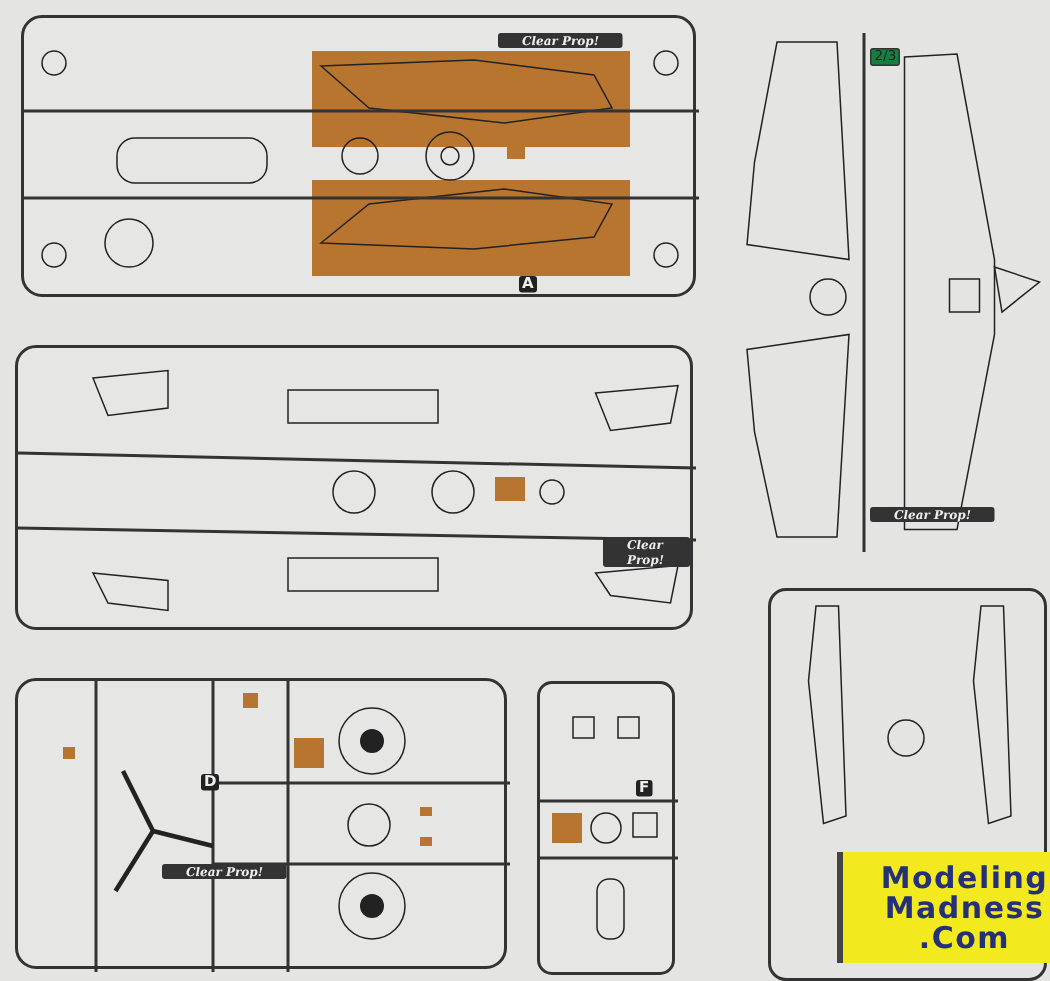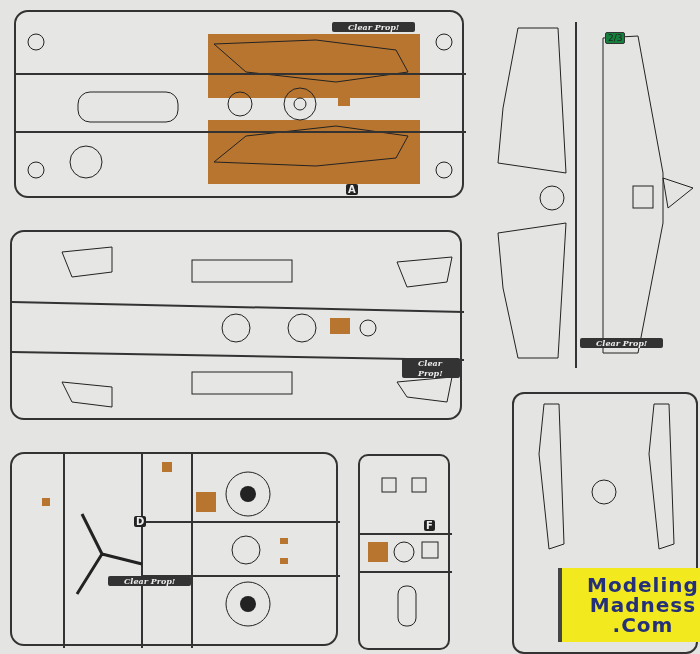--- a/index.html
+++ b/index.html
@@ -1,19 +1,19 @@
 <!DOCTYPE html>
 <html><head>
 <meta charset="utf-8">
 <style>
   html,body{margin:0;padding:0;}
   body{width:700px;height:654px;background:#e4e4e2;position:relative;overflow:hidden;font-family:"DejaVu Sans",sans-serif;}
   .sprue{position:absolute;border:2px solid #333;border-radius:14px;background:#e6e6e4;box-sizing:border-box;}
   svg.parts{position:absolute;left:0;top:0;}
-  .lbl{position:absolute;font:9px "DejaVu Sans",sans-serif;color:#222;border:1px solid #333;background:#15803d;padding:0 2px;line-height:10px;border-radius:2px;margin-left:25px;}
+  .lbl{position:absolute;font:9px "DejaVu Sans",sans-serif;color:#222;border:1px solid #333;background:#15803d;padding:0 2px;line-height:10px;border-radius:2px;}
   .logo-tag{position:absolute;font:italic bold 8px "DejaVu Serif",serif;color:#eee;background:#333;padding:0 16px;border-radius:2px;}
   .letter{position:absolute;font:bold 10px "DejaVu Sans",sans-serif;color:#eee;background:#222;padding:0 2px;border-radius:2px;}
   .watermark{position:absolute;left:562px;top:568px;width:162px;height:74px;background:#f2e91f;box-shadow:-4px 0 0 #444;display:flex;flex-direction:column;align-items:center;justify-content:center;}
   .watermark span{font:bold 20px "DejaVu Sans",sans-serif;color:#24307a;line-height:20px;letter-spacing:1px;}
 </style>
 </head>
 <body>
 
 <div class="sprue" style="left:14px;top:10px;width:450px;height:188px;">
   <svg class="parts" width="450" height="188">

